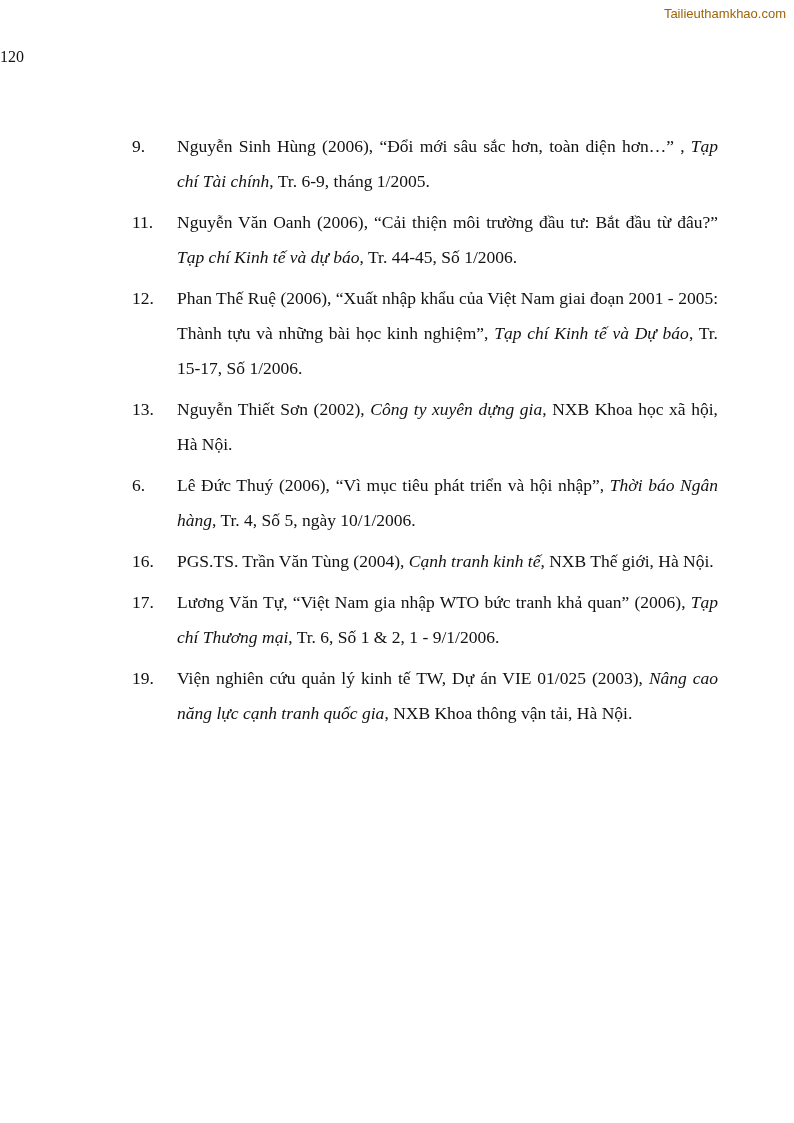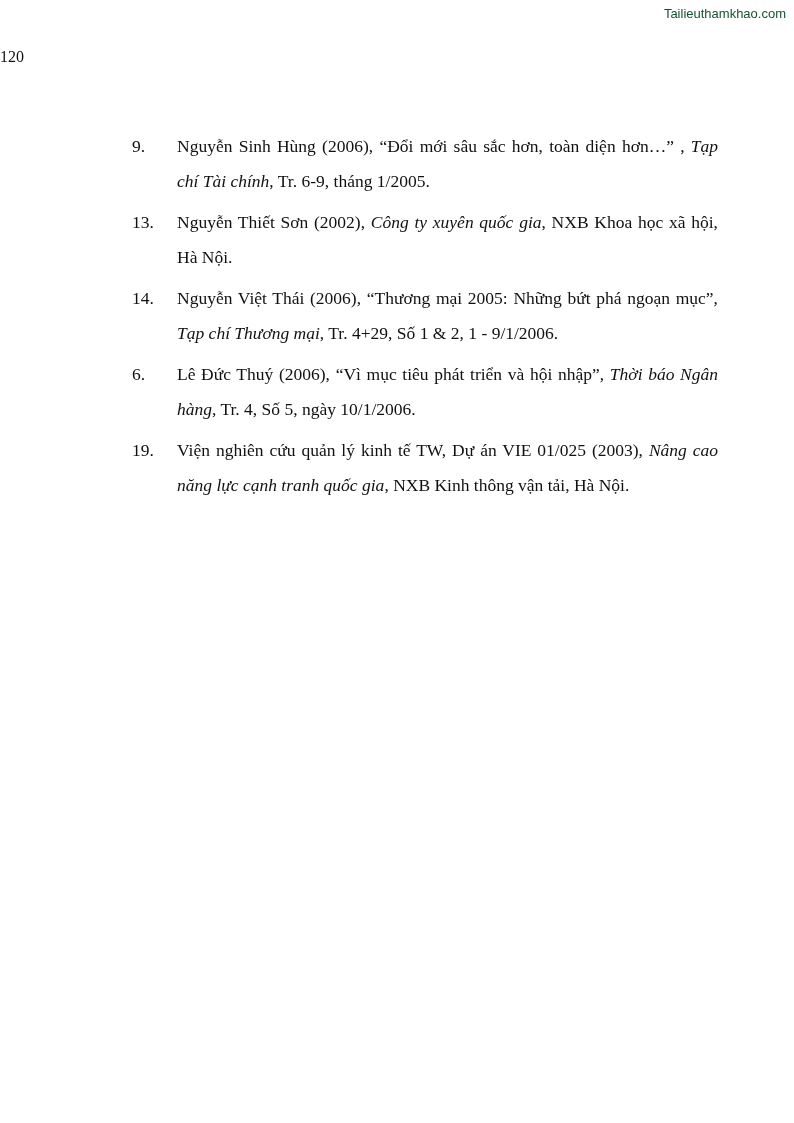--- a/index.html
+++ b/index.html
@@ -1,30 +1,33 @@
 <!DOCTYPE html>
 <html><head>
 <meta charset="utf-8">
 <style>
   html, body { margin: 0; padding: 0; background: #ffffff; }
   body { width: 794px; height: 1123px; position: relative; overflow: hidden;
          font-family: "Liberation Serif", serif; color: #111; }
   .watermark { position: absolute; top: 6px; right: 8px; font-family: "Liberation Sans", sans-serif;
-               font-size: 13px; color: #14532d; }
+               font-size: 13px; color: #a16207; }
   .page-number { position: absolute; top: 48px; left: 0; width: 784px; text-align: left; font-size: 16px; }
   .refs { position: absolute; top: 129px; left: 132px; width: 586px; }
   .ref { position: relative; padding-left: 45px; font-size: 17.5px; line-height: 35px;
          text-align: justify; margin-bottom: 6px; }
   .ref .num { position: absolute; left: 0; top: 0; }
   .ref i { font-style: italic; }
 </style>
 </head>
 <body>
 
 <div class="watermark">Tailieuthamkhao.com</div>
 <div class="page-number">120</div>
 <div class="refs" id="refs">
     <div class="ref"><span class="num">9.</span><span>Nguyễn Sinh Hùng (2006), “Đổi mới sâu sắc hơn, toàn diện hơn…” , </span><i>Tạp chí Tài chính</i><span>, Tr. 6-9, tháng 1/2005.</span></div>
-    <div class="ref"><span class="num">13.</span><span> Nguyễn Thiết Sơn (2002), </span><i>Công ty xuyên quốc gia</i><span>, NXB Khoa học xã hội, Hà Nội.</span></div>
-    <div class="ref"><span class="num">14.</span><span>Nguyễn Việt Thái (2006), “Thương mại 2005: Những bứt phá ngoạn mục”, </span><i>Tạp chí Thương mại</i><span>, Tr. 4+29, Số 1 &amp; 2, 1 - 9/1/2006.</span></div>
+    <div class="ref"><span class="num">11.</span><span>Nguyễn Văn Oanh (2006), “Cải thiện môi trường đầu tư: Bắt đầu từ đâu?” </span><i>Tạp chí Kinh  tế và dự báo</i><span>, Tr. 44-45, Số 1/2006.</span></div>
+    <div class="ref"><span class="num">12.</span><span>Phan Thế Ruệ (2006), “Xuất nhập khẩu của Việt Nam giai đoạn 2001 - 2005: Thành tựu và những bài học kinh nghiệm”, </span><i>Tạp chí Kinh tế và Dự báo</i><span>, Tr. 15-17, Số 1/2006.</span></div>
+    <div class="ref"><span class="num">13.</span><span> Nguyễn Thiết Sơn (2002), </span><i>Công ty xuyên dựng gia</i><span>, NXB Khoa học xã hội, Hà Nội.</span></div>
     <div class="ref"><span class="num">6.</span><span>Lê Đức Thuý (2006), “Vì mục tiêu phát triển và hội nhập”, </span><i>Thời báo Ngân hàng</i><span>, Tr. 4, Số 5, ngày 10/1/2006.</span></div>
-    <div class="ref"><span class="num">19.</span><span> Viện nghiên cứu quản lý kinh tế TW, Dự án VIE 01/025 (2003), </span><i>Nâng cao năng lực cạnh tranh quốc gia</i><span>, NXB Kinh thông vận tải, Hà Nội.</span></div>
+    <div class="ref"><span class="num">16.</span><span>PGS.TS. Trần Văn Tùng (2004), </span><i>Cạnh tranh kinh tế,</i><span>  NXB Thế giới, Hà Nội.</span></div>
+    <div class="ref"><span class="num">17.</span><span> Lương Văn Tự, “Việt Nam gia nhập WTO bức tranh khả quan” (2006), </span><i>Tạp chí Thương mại</i><span>, Tr. 6, Số 1 &amp; 2, 1 - 9/1/2006.</span></div>
+    <div class="ref"><span class="num">19.</span><span> Viện nghiên cứu quản lý kinh tế TW, Dự án VIE 01/025 (2003), </span><i>Nâng cao năng lực cạnh tranh quốc gia</i><span>, NXB Khoa thông vận tải, Hà Nội.</span></div>
   </div>
 
 </body></html>

